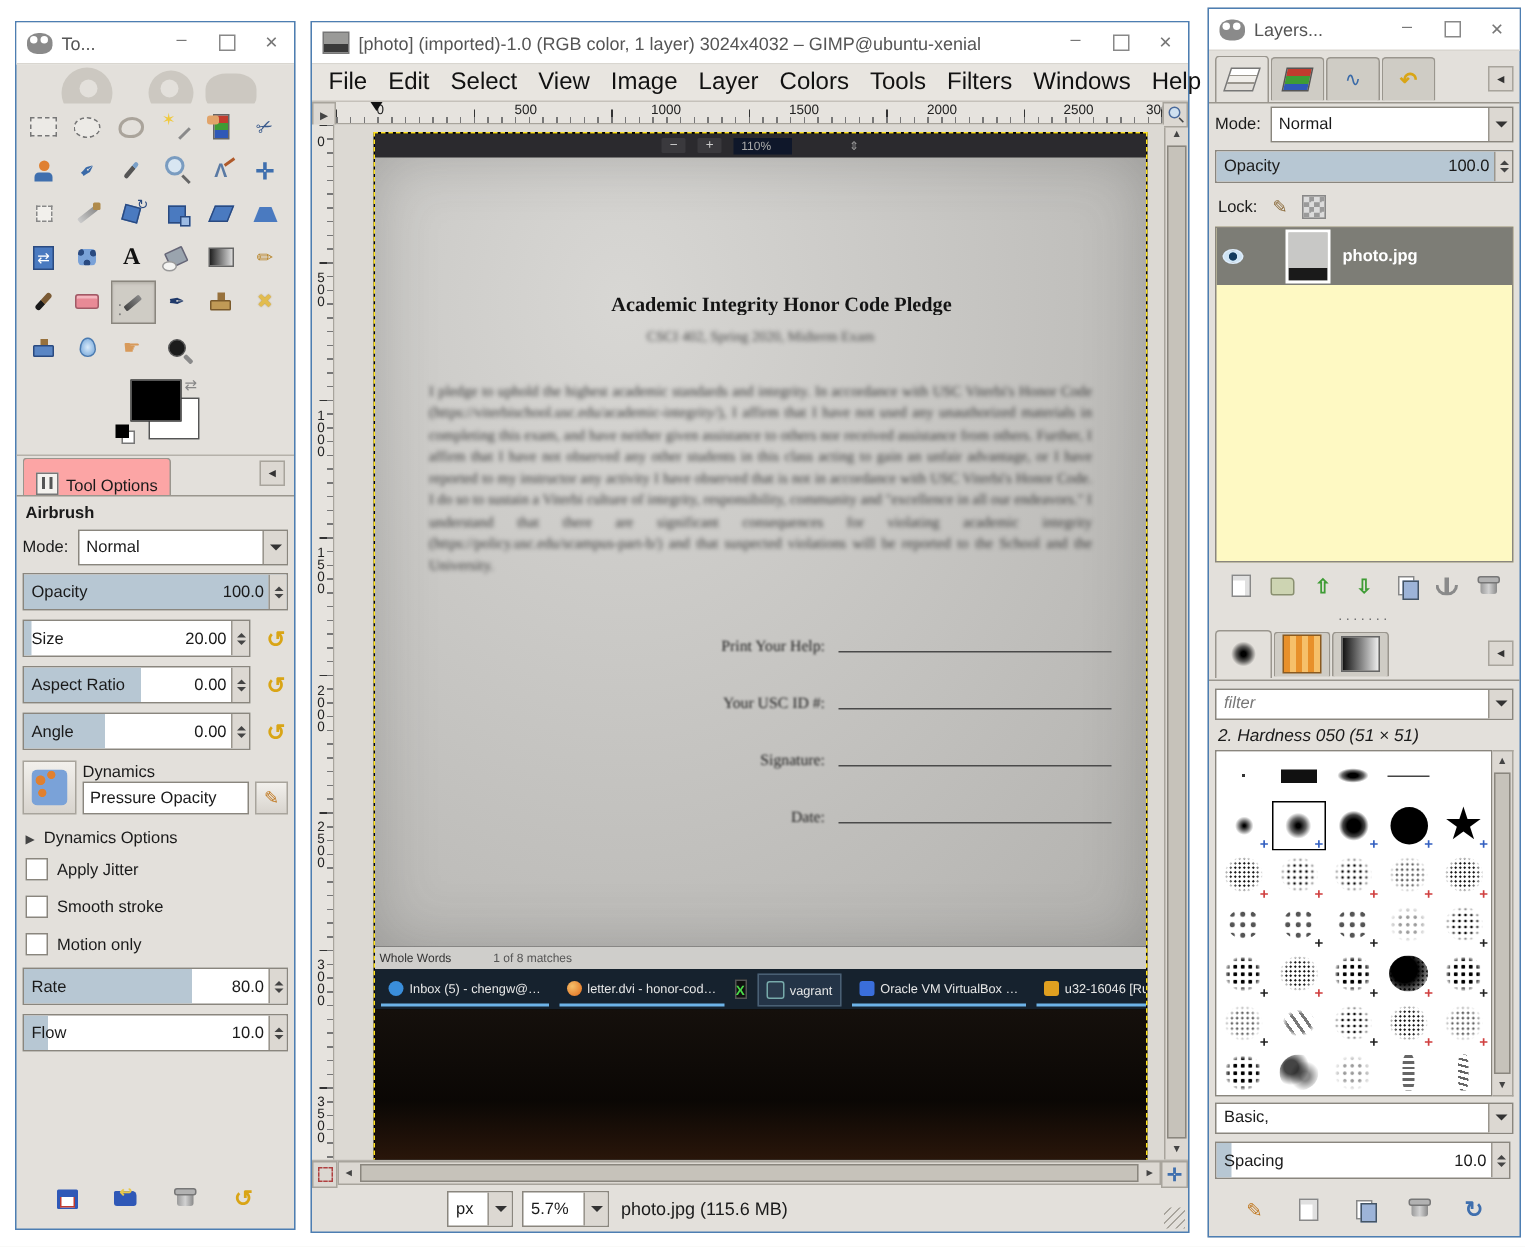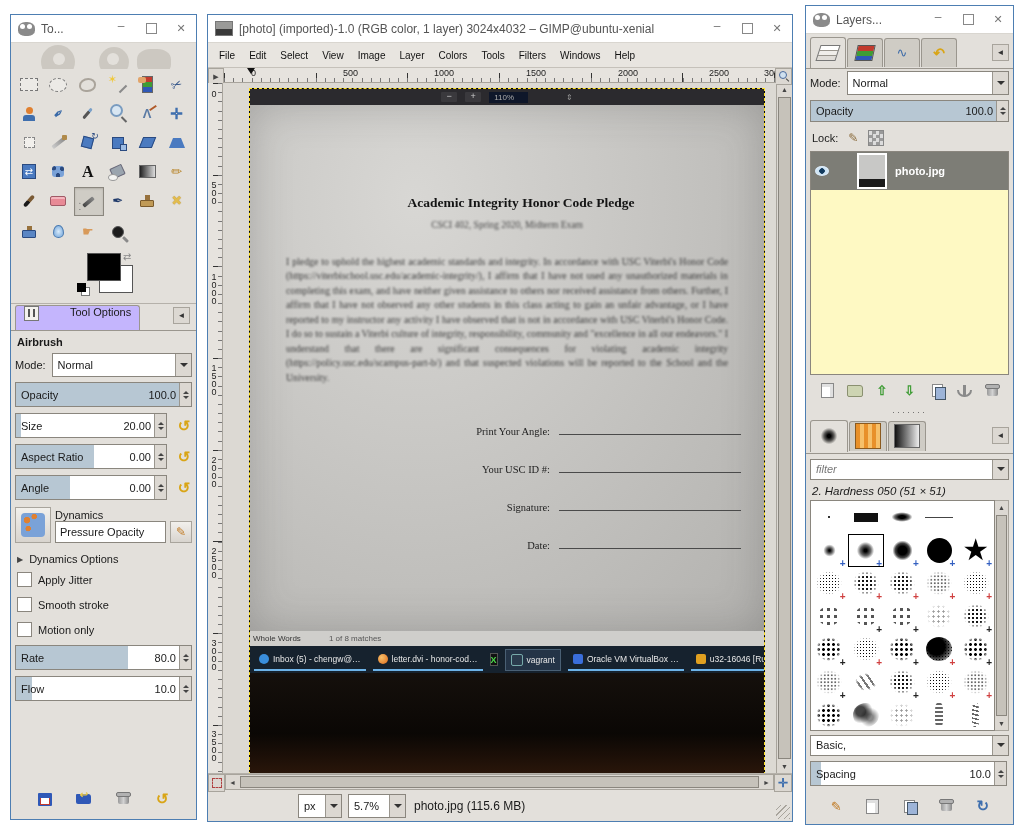--- a/index.html
+++ b/index.html
@@ -103,21 +103,21 @@
   .ti-dodge-burn::after{content:"";position:absolute;width:7px;height:3px;background:#8a8a8a;transform:rotate(45deg);right:3px;bottom:4px;border-radius:1px;}
   
   #swatch-area{height:50px;position:relative;flex:0 0 auto;margin-top:2px;}
   #bg-swatch{position:absolute;left:88px;top:16px;width:32px;height:26px;background:#fff;border:1px solid #555;}
   #fg-swatch{position:absolute;left:76px;top:4px;width:32px;height:26px;background:#000;border:1px solid #555;}
   #swap-colors{position:absolute;left:112px;top:2px;color:#888;font-size:10px;}
   #default-colors{position:absolute;left:66px;top:34px;width:9px;height:9px;background:#000;box-shadow:4px 4px 0 -1px #fff,4px 4px 0 0 #777;}
   
   #tool-options{border-top:1px solid #b5b1aa;flex:1;display:flex;flex-direction:column;margin-top:4px;}
   .tabrow{display:flex;align-items:flex-end;height:26px;border-bottom:1px solid #9a968e;padding:0 4px;flex:0 0 auto;}
-  .tab{display:flex;align-items:flex-start;height:24px;padding:0 8px;border:1px solid #9a968e;border-bottom:none;background:#c4b5fd;border-radius:3px 3px 0 0;gap:26px;}
+  .tab{display:flex;align-items:flex-end;height:24px;padding:0 8px;border:1px solid #9a968e;border-bottom:none;background:#fca5a5;border-radius:3px 3px 0 0;}
   .tabicon{width:13px;height:13px;border:1px solid #777;background:#f4f2ee;margin-right:5px;position:relative;}
   .tabicon::before{content:"";position:absolute;left:3px;top:2px;width:2px;height:8px;background:#555;box-shadow:5px 0 0 #555;}
   .tabrow .dockarr{margin:0 2px 6px auto;}
   .optname{font-weight:bold;margin:5px 6px 3px;}
   .modrow{display:flex;align-items:center;margin:2px 4px;}
   .modrow .dd{flex:1;margin-left:6px;}
   .brushrow{display:flex;margin:4px 4px;align-items:flex-end;}
   .thumbbtn{width:34px;height:34px;flex:0 0 auto;margin-right:4px;}
   .bthumb{width:24px;height:24px;background:radial-gradient(closest-side,#000 15%,#0009 45%,transparent 75%);}
   .dthumb{width:24px;height:24px;background:radial-gradient(circle at 25% 30%,#e08030 3px,transparent 3.5px),radial-gradient(circle at 55% 15%,#e08030 2.5px,transparent 3px),radial-gradient(circle at 30% 65%,#e08030 2.5px,transparent 3px),#7aa2d8;border-radius:4px;}
@@ -143,21 +143,21 @@
   .icon-dup::after{content:"";position:absolute;width:9px;height:11px;background:#9db4d8;border:1px solid #456;left:9px;top:6px;}
   .icon-fold::before{content:"";width:14px;height:10px;background:#cdd4b2;border:1px solid #8a9070;border-radius:1px 3px 2px 2px;}
   .icon-up::before{content:"⇧";color:#3f9c35;font-size:13px;font-weight:bold;}
   .icon-down::before{content:"⇩";color:#3f9c35;font-size:13px;font-weight:bold;}
   .icon-anchor::before{content:"";width:3px;height:11px;background:#8a8a8a;}
   .icon-anchor::after{content:"";position:absolute;bottom:4px;width:11px;height:5px;border:2px solid #8a8a8a;border-top:none;border-radius:0 0 8px 8px;}
   .icon-pencil-edit::before{content:"✎";color:#c07820;font-size:13px;}
   
   #imagewin{left:207px;top:14px;width:586px;height:808px;}
   #menubar{height:24px;background:#e8e5e0;border-bottom:1px solid #c5c1ba;display:flex;align-items:center;padding-left:4px;flex:0 0 auto;}
-  .menu{padding:0 7px;font-size:10px;color:#111;}
+  .menu{padding:0 7px;font-size:16px;color:#111;}
   #rulerrow{height:15px;display:flex;flex:0 0 auto;}
   .cornerbtn{width:14px;height:100%;border:1px solid #a8a49c;background:#dcd8d2;display:flex;align-items:center;justify-content:center;font-size:7px;color:#444;}
   #hruler{flex:1;position:relative;background:#e6e3de;border-bottom:1px solid #a8a49c;overflow:hidden;
      background-image:repeating-linear-gradient(to right,#777 0 1px,transparent 1px 9.17px),repeating-linear-gradient(to right,#333 0 1px,transparent 1px 91.7px);
      background-size:100% 4px,100% 9px;background-position:left bottom,left bottom;background-repeat:no-repeat;}
   .hrl{position:absolute;top:0;font-size:9px;color:#222;}
   #hmarker{position:absolute;left:23px;top:0;border:4px solid transparent;border-top:6px solid #111;}
   #zoombtn{width:15px;height:100%;border:1px solid #a8a49c;background:#dcd8d2;position:relative;}
   #zoombtn::before{content:"";position:absolute;left:3px;top:2px;width:6px;height:6px;border:1px solid #4a6a9c;border-radius:50%;background:#cfe0ef;}
   #zoombtn::after{content:"";position:absolute;right:3px;bottom:2px;width:1px;height:4px;background:#444;transform:rotate(-45deg);}
@@ -490,21 +490,21 @@
               <span class="zb">+</span>
               <span class="zl">110%</span>
               <span class="zs">⇕</span>
             </div>
             <div id="page">
               <div id="doc-title">Academic Integrity Honor Code Pledge</div>
               <div id="doc-subtitle">CSCI 402, Spring 2020, Midterm Exam</div>
               <div id="doc-body">I pledge to uphold the highest academic standards and integrity. In accordance with USC Viterbi's Honor Code (https://viterbischool.usc.edu/academic-integrity/), I affirm that I have not used any unauthorized materials in completing this exam, and have neither given assistance to others nor received assistance from others. Further, I affirm that I have not observed any other students in this class acting to gain an unfair advantage, or I have reported to my instructor any activity I have observed that is not in accordance with USC Viterbi's Honor Code. I do so to sustain a Viterbi culture of integrity, responsibility, community and "excellence in all our endeavors." I understand that there are significant consequences for violating academic integrity (https://policy.usc.edu/scampus-part-b/) and that suspected violations will be reported to the School and the University.</div>
               <div id="fields">
                 <div class="frow">
-                    <span class="flab">Print Your Angle:</span>
+                    <span class="flab">Print Your Help:</span>
                     <span class="fline"></span>
                   </div>
                 <div class="frow">
                     <span class="flab">Your USC ID #:</span>
                     <span class="fline"></span>
                   </div>
                 <div class="frow">
                     <span class="flab">Signature:</span>
                     <span class="fline"></span>
                   </div>

